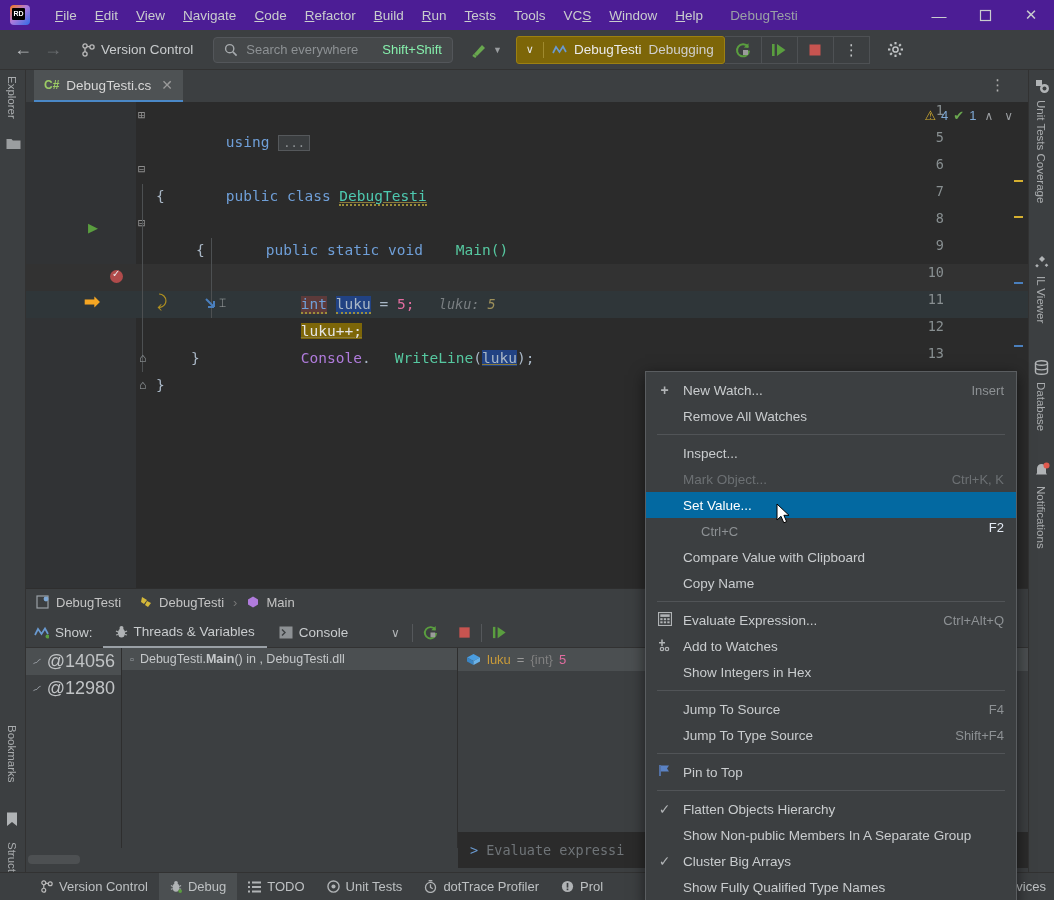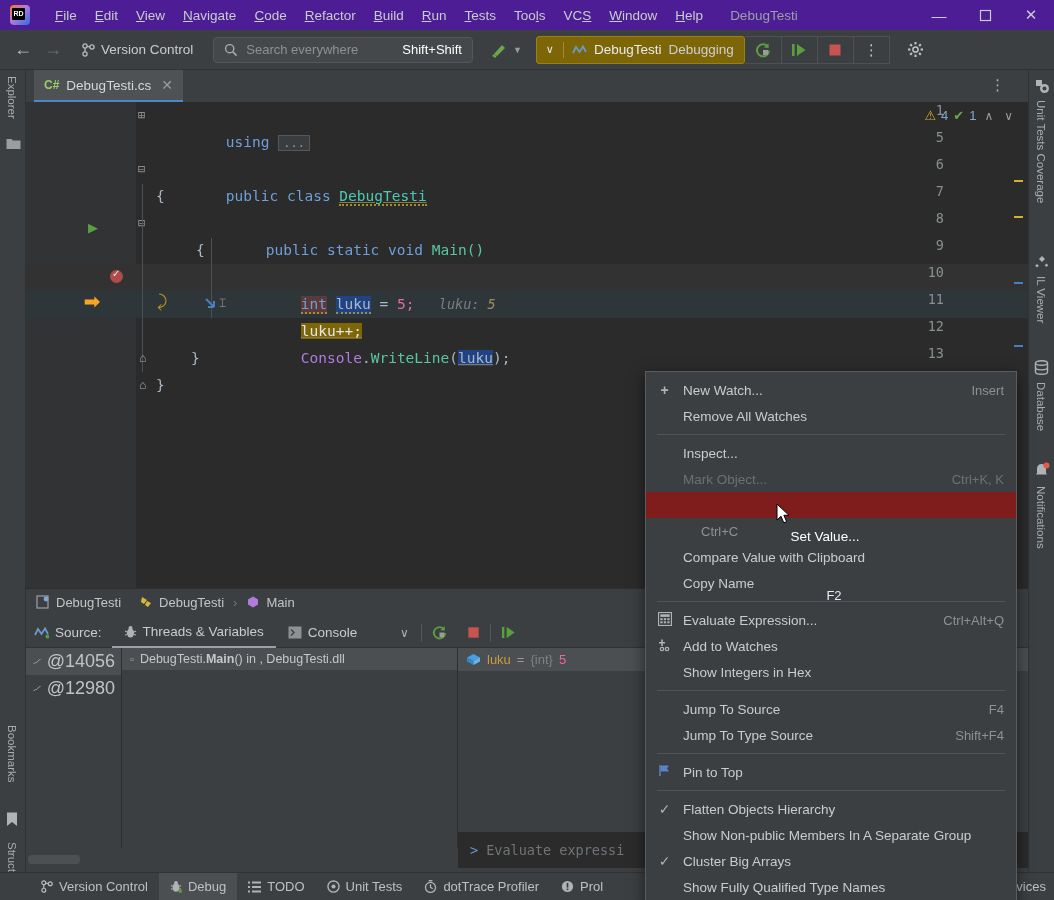--- a/index.html
+++ b/index.html
@@ -46,21 +46,21 @@
   }
   .tb-arrow { width: 30px; text-align: center; font-size: 18px; color: #b8bbbe; }
   .tb-arrow.dim { color: #6a6d70; }
   .vcs-btn { display: flex; align-items: center; gap: 6px; padding: 3px 8px; margin-left: 6px; font-size: 13.5px; color: #c9ccce; }
   .search-box {
     display: flex; align-items: center; gap: 8px;
     background: #45484a; border: 1px solid #53565a; border-radius: 4px;
     height: 26px; padding: 0 10px; margin-left: 12px; min-width: 200px;
   }
   .search-box .ph { font-size: 13px; color: #8d9194; }
-  .search-box .sc { font-size: 13px; color: #ffffff; margin-left: 36px; }
+  .search-box .sc { font-size: 13px; color: #86efac; margin-left: 16px; }
   .build-icon { margin-left: 16px; display: flex; align-items: center; gap: 4px; }
   .runcfg {
     display: flex; align-items: center; height: 28px; margin-left: 14px;
     background: #7d6608; border: 1px solid #9c8012; border-radius: 3px;
   }
   .runcfg .chev { padding: 0 9px; color: #e6e6e6; font-size: 11px; }
   .runcfg .sep { width: 1px; height: 16px; background: #a08a2e; }
   .runcfg .nm { padding: 0 10px 0 8px; font-size: 13.5px; color: #eaeaea; display: flex; align-items: center; gap: 7px; }
   .runcfg .state { color: #cfcfcf; }
   .tb-group { display: flex; align-items: center; border: 1px solid #4e5154; border-left: none; height: 28px; }
@@ -109,21 +109,21 @@
   .fold { position: absolute; left: 112px; font-size: 12px; color: #8c8c8c; font-family: "DejaVu Sans Mono", monospace; }
   .code {
     position: absolute; left: 0; top: 0; width: 1002px; height: 486px;
     font-family: "DejaVu Sans Mono", monospace; font-size: 14.5px; line-height: 27px;
   }
   .cl { position: absolute; left: 130px; white-space: pre; }
   .kw2 { color: #6f9fd8; }
   .typ { color: #4ec9b0; }
   .num { color: #e06c9f; }
   .plain { color: #a9b7c6; }
-  .meth { color: #56c8a0; }
+  .meth { color: #56c8a0; margin-left: 24px; }
   .purple { color: #b07bdc; }
   .hint { color: #7a7f82; font-style: italic; font-size: 13.5px;}
   .hintv { color: #9c8f5a; font-style: italic; }
   .sel-blue { background: #214283; }
   .sel-red { background: #5c3a3a; }
   .hl-row { position: absolute; left: 0; width: 1002px; height: 27px; background: #323232; }
   .exec-row { position: absolute; left: 0; width: 1002px; height: 27px; background: #2f3639; }
   .wavy-underline { border-bottom: 2px dotted #9c8f3a; }
   .underline-ident { text-decoration: underline; text-decoration-color: #8a7a3a; }
   .luku-hl { background: #7d6608; color: #e4e4e4; }
@@ -203,21 +203,21 @@
     box-shadow: 0 4px 14px rgba(0,0,0,0.55); z-index: 50;
     padding: 5px 0;
   }
   .mi {
     display: flex; align-items: center; height: 26px; padding: 0 12px 0 0;
     font-size: 13.5px; color: #c9ccce; position: relative;
   }
   .mi .glyph { width: 37px; text-align: center; flex: 0 0 37px; font-size: 14px; color: #b0b3b5; }
   .mi .lbl { flex: 1 1 auto; white-space: nowrap; }
   .mi .acc { color: #8d9194; font-size: 13px; padding-left: 18px; }
-  .mi.sel { background: #7f1d1d; color: #ffffff; flex-direction: column; }
+  .mi.sel { background: #0369a1; color: #ffffff; }
   .mi.sel .acc { color: #e4eaf4; margin-top: 44px; }
   .mi.dis { color: #6c7073; }
   .mi.dis .acc { color: #6c7073; }
   .msep { height: 1px; background: #515457; margin: 5px 11px; }
   .check { color: #c9ccce; font-size: 14px; }
   .plusg { color: #b3b6b8; font-size: 15px; font-weight: bold; }
   .flagg { color: #5a82c4; font-size: 13px; }
   .cursor-arrow { position: absolute; left: 776px; top: 503px; z-index: 60; }
 
   
@@ -503,21 +503,21 @@
       </svg>
     <span>Main</span>
   </div>
 
   <div class="dbgbar">
     <div class="dbg-title">
       <svg width="15" height="13" viewBox="0 0 15 13">
           <path d="M1 9 L4 3 L7.5 8 L11 2.5 L14 8" stroke="#6a9ad0" stroke-width="1.7" fill="none"></path>
           <circle cx="13.5" cy="10.5" r="2" fill="#5a9e3f"></circle>
         </svg>
-      <span>Source:</span>
+      <span>Show:</span>
     </div>
     <div class="dbg-tab active">
       <svg width="13" height="14" viewBox="0 0 13 14">
           <ellipse cx="6.5" cy="8" rx="3.6" ry="4.6" fill="#b0b3b5"></ellipse>
           <circle cx="6.5" cy="3" r="2" fill="#b0b3b5"></circle>
           <path d="M1 6 L3 7 M1 10 L3 9.5 M12 6 L10 7 M12 10 L10 9.5" stroke="#b0b3b5" stroke-width="1.2"></path>
         </svg>
       <span>Threads &amp; Variables</span>
     </div>
     <div class="dbg-tab">

